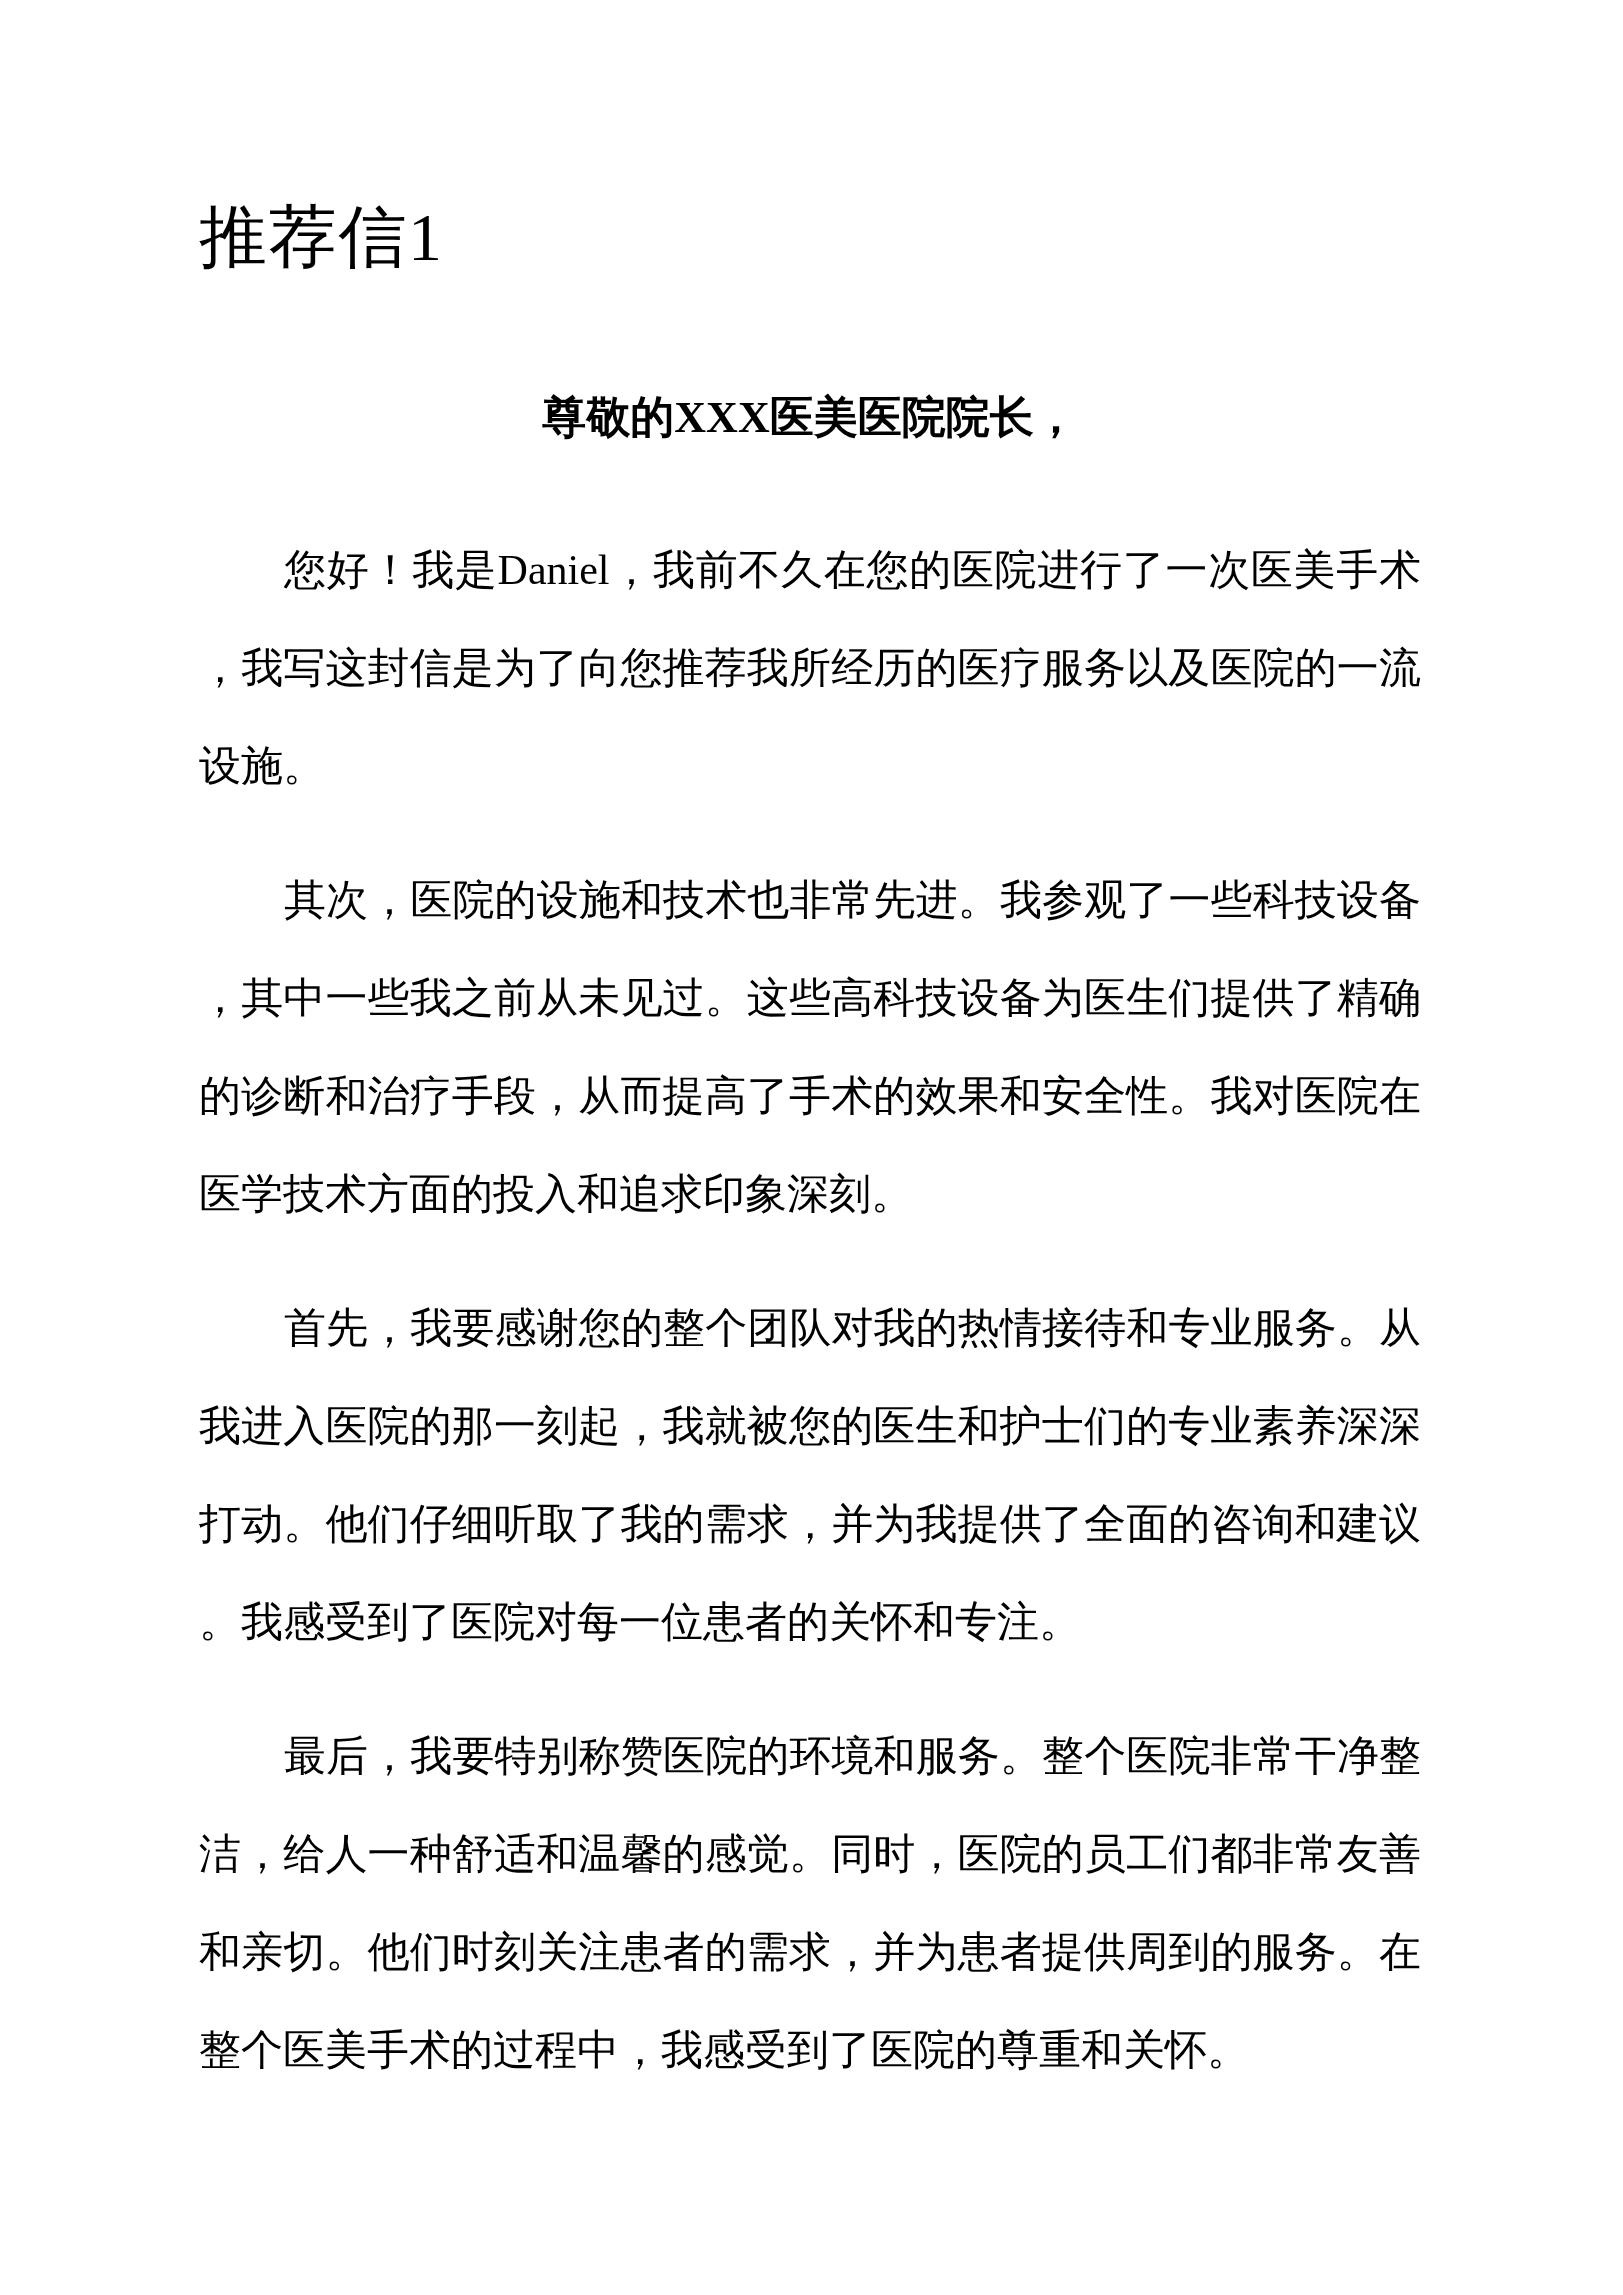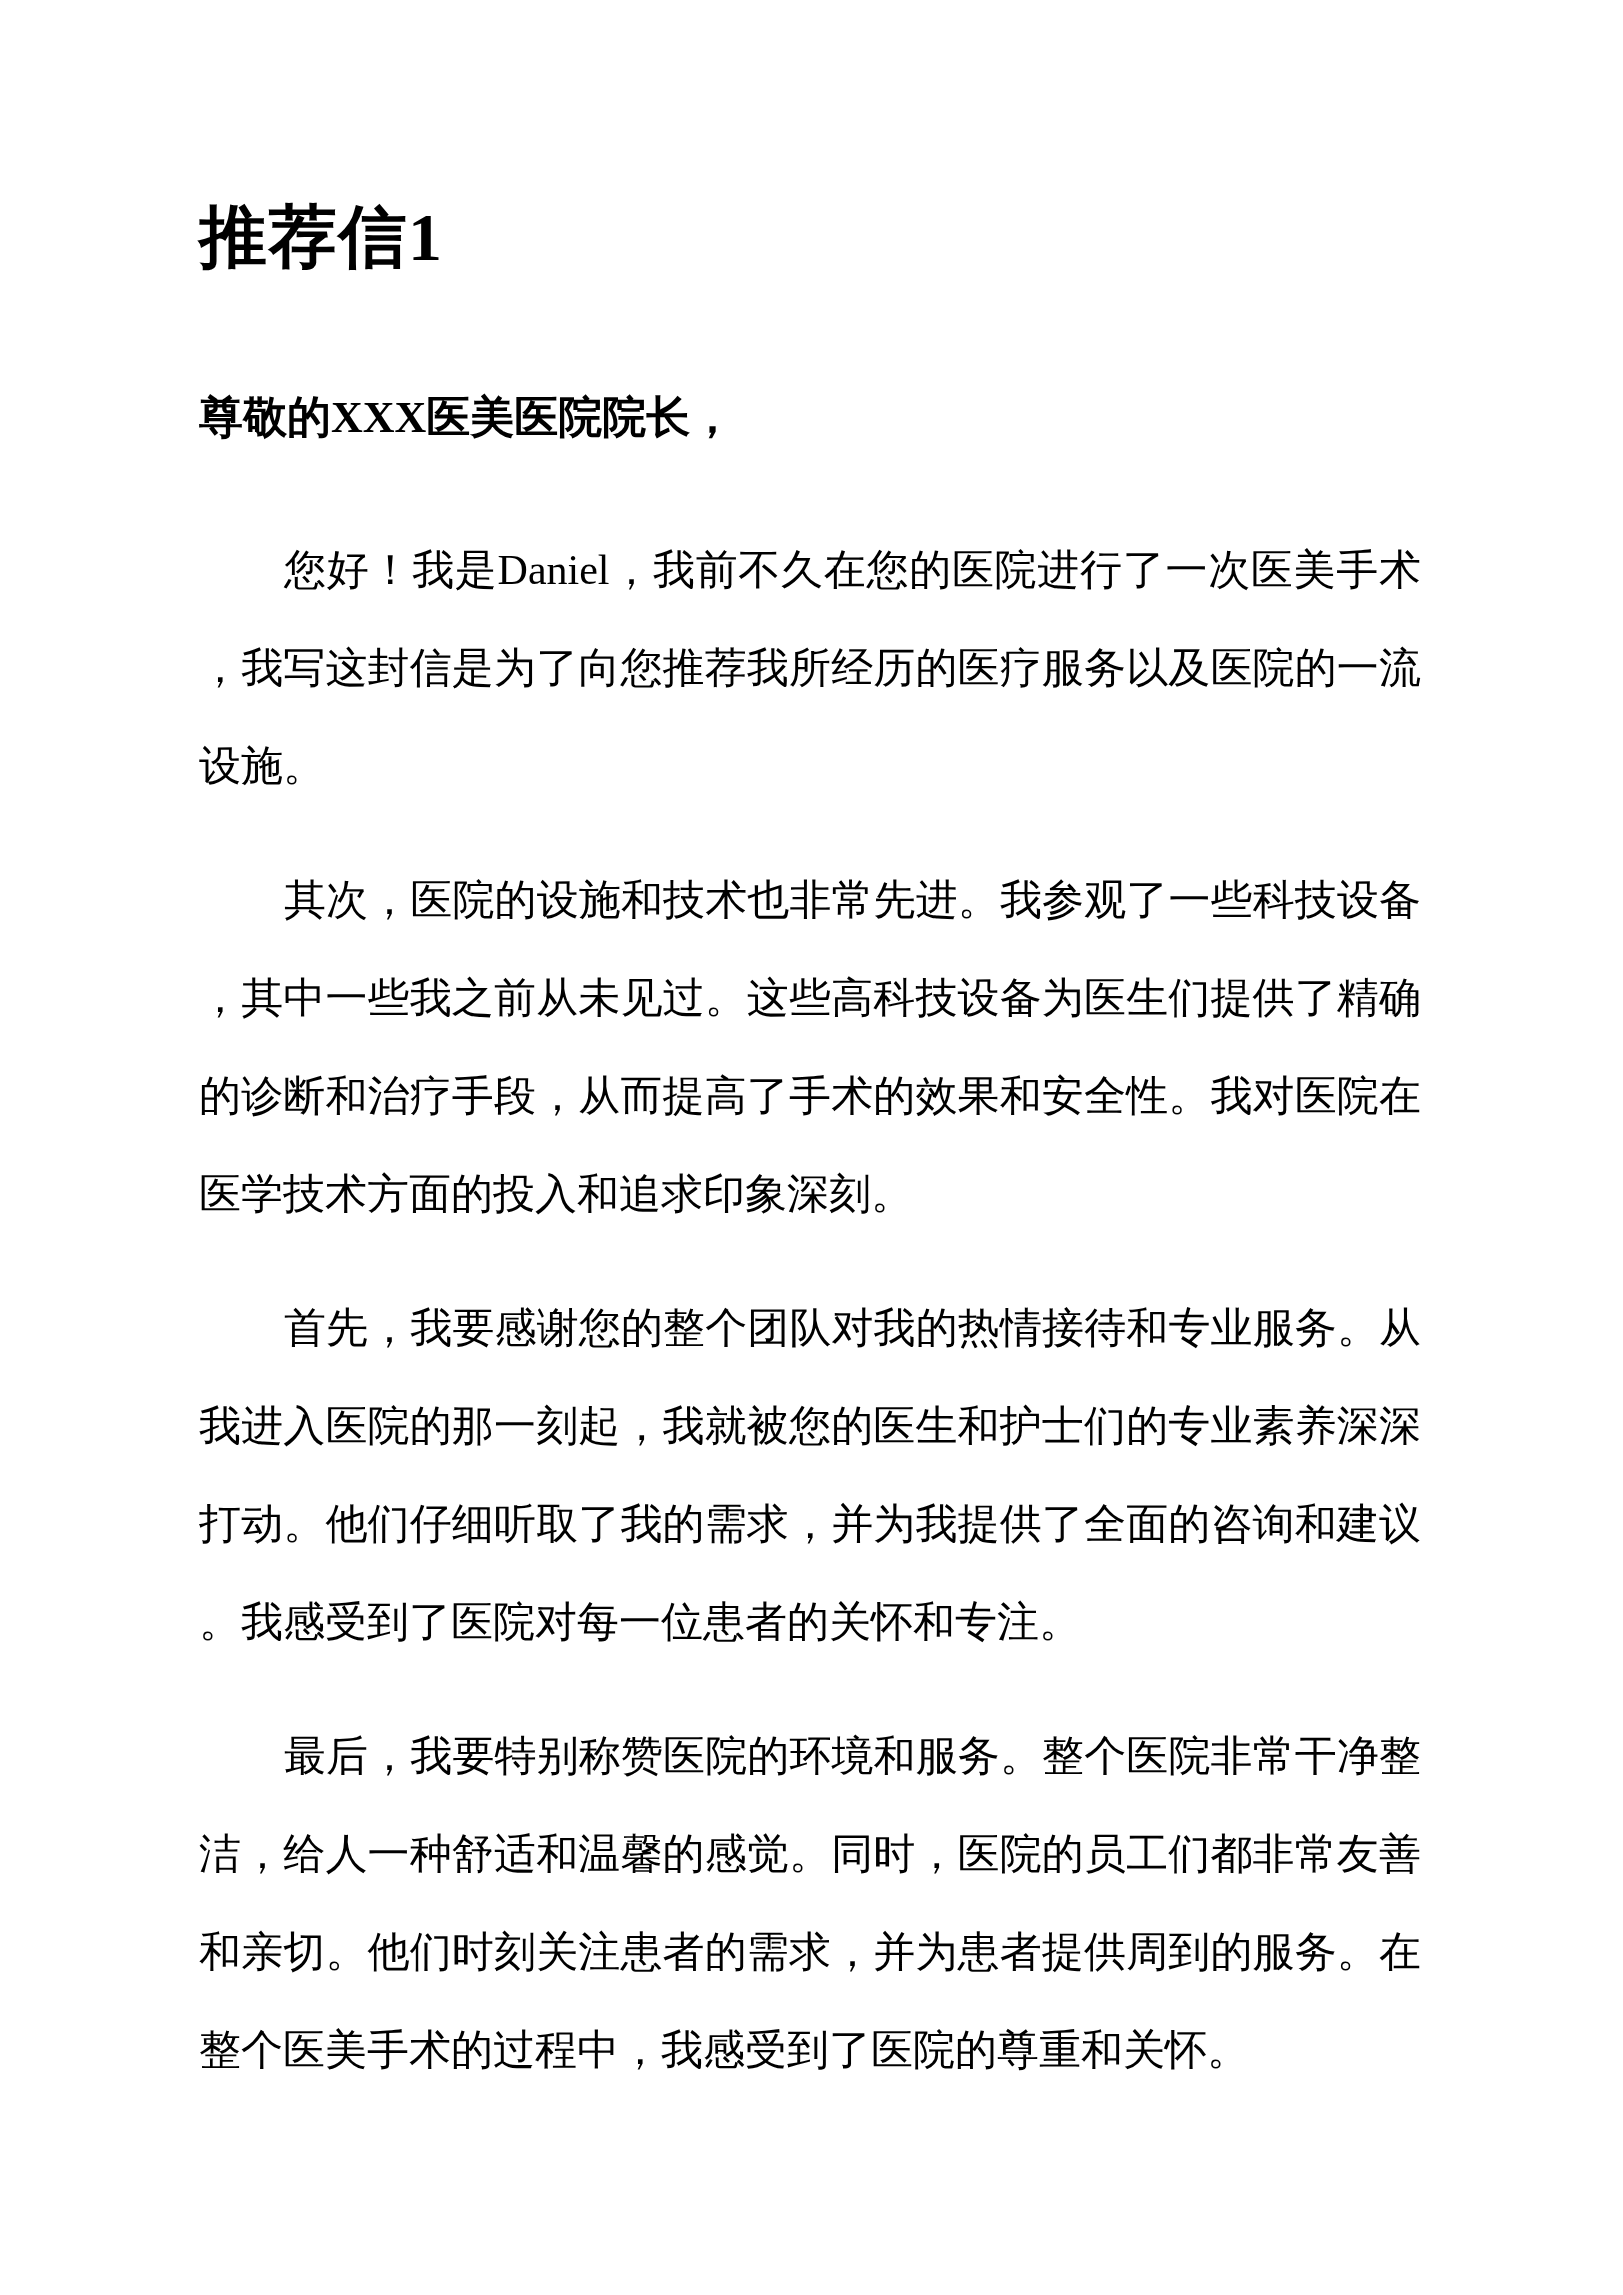--- a/index.html
+++ b/index.html
@@ -14,30 +14,31 @@
     height: 2295px;
     margin: 0 auto;
     background: #ffffff;
     color: #000000;
     padding: 193px 203px 0 199px;
     overflow: hidden;
     font-family: "Liberation Serif", "DejaVu Serif", serif;
   }
   .doc-title {
     font-size: 68px;
-    font-weight: bold;
+    font-weight: normal;
     line-height: 1.3;
     margin: 0 0 108px 0;
     letter-spacing: 1.7px;
   }
   .doc-salutation {
     font-size: 44px;
     font-weight: bold;
     line-height: 1.3;
     margin: 0 0 74px 0;
+    text-align: center;
   }
   .doc-paragraph {
     font-size: 42px;
     line-height: 98px;
     margin: 0 0 36px 0;
     text-align: justify;
     text-indent: 85px;
     line-break: anywhere;
     word-break: normal;
   }

